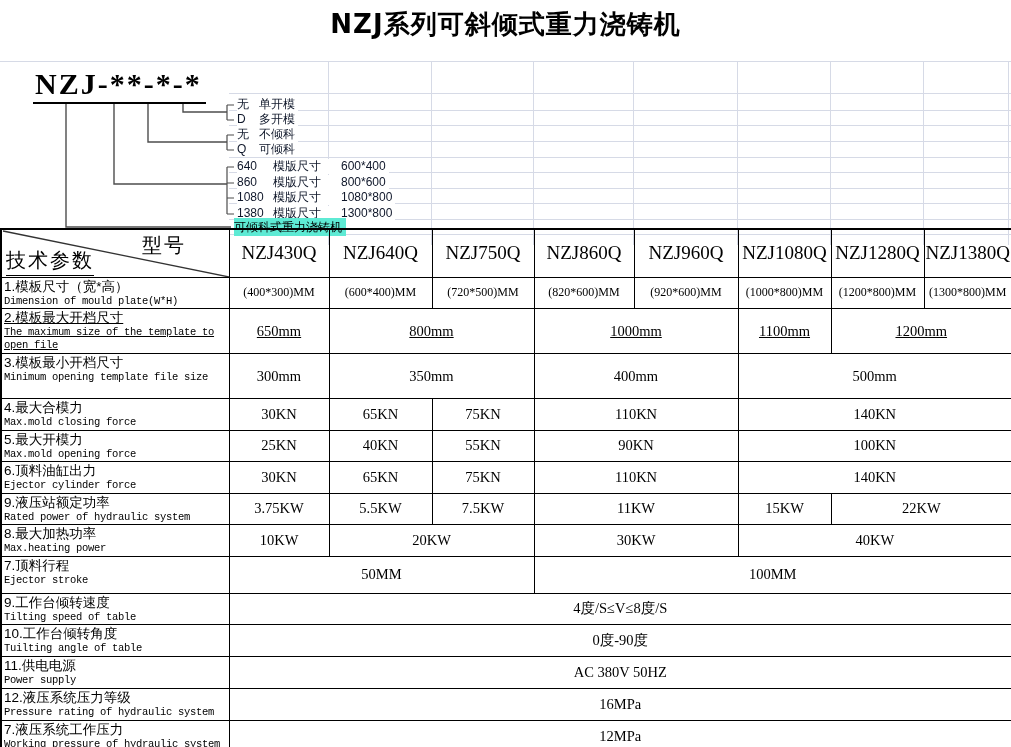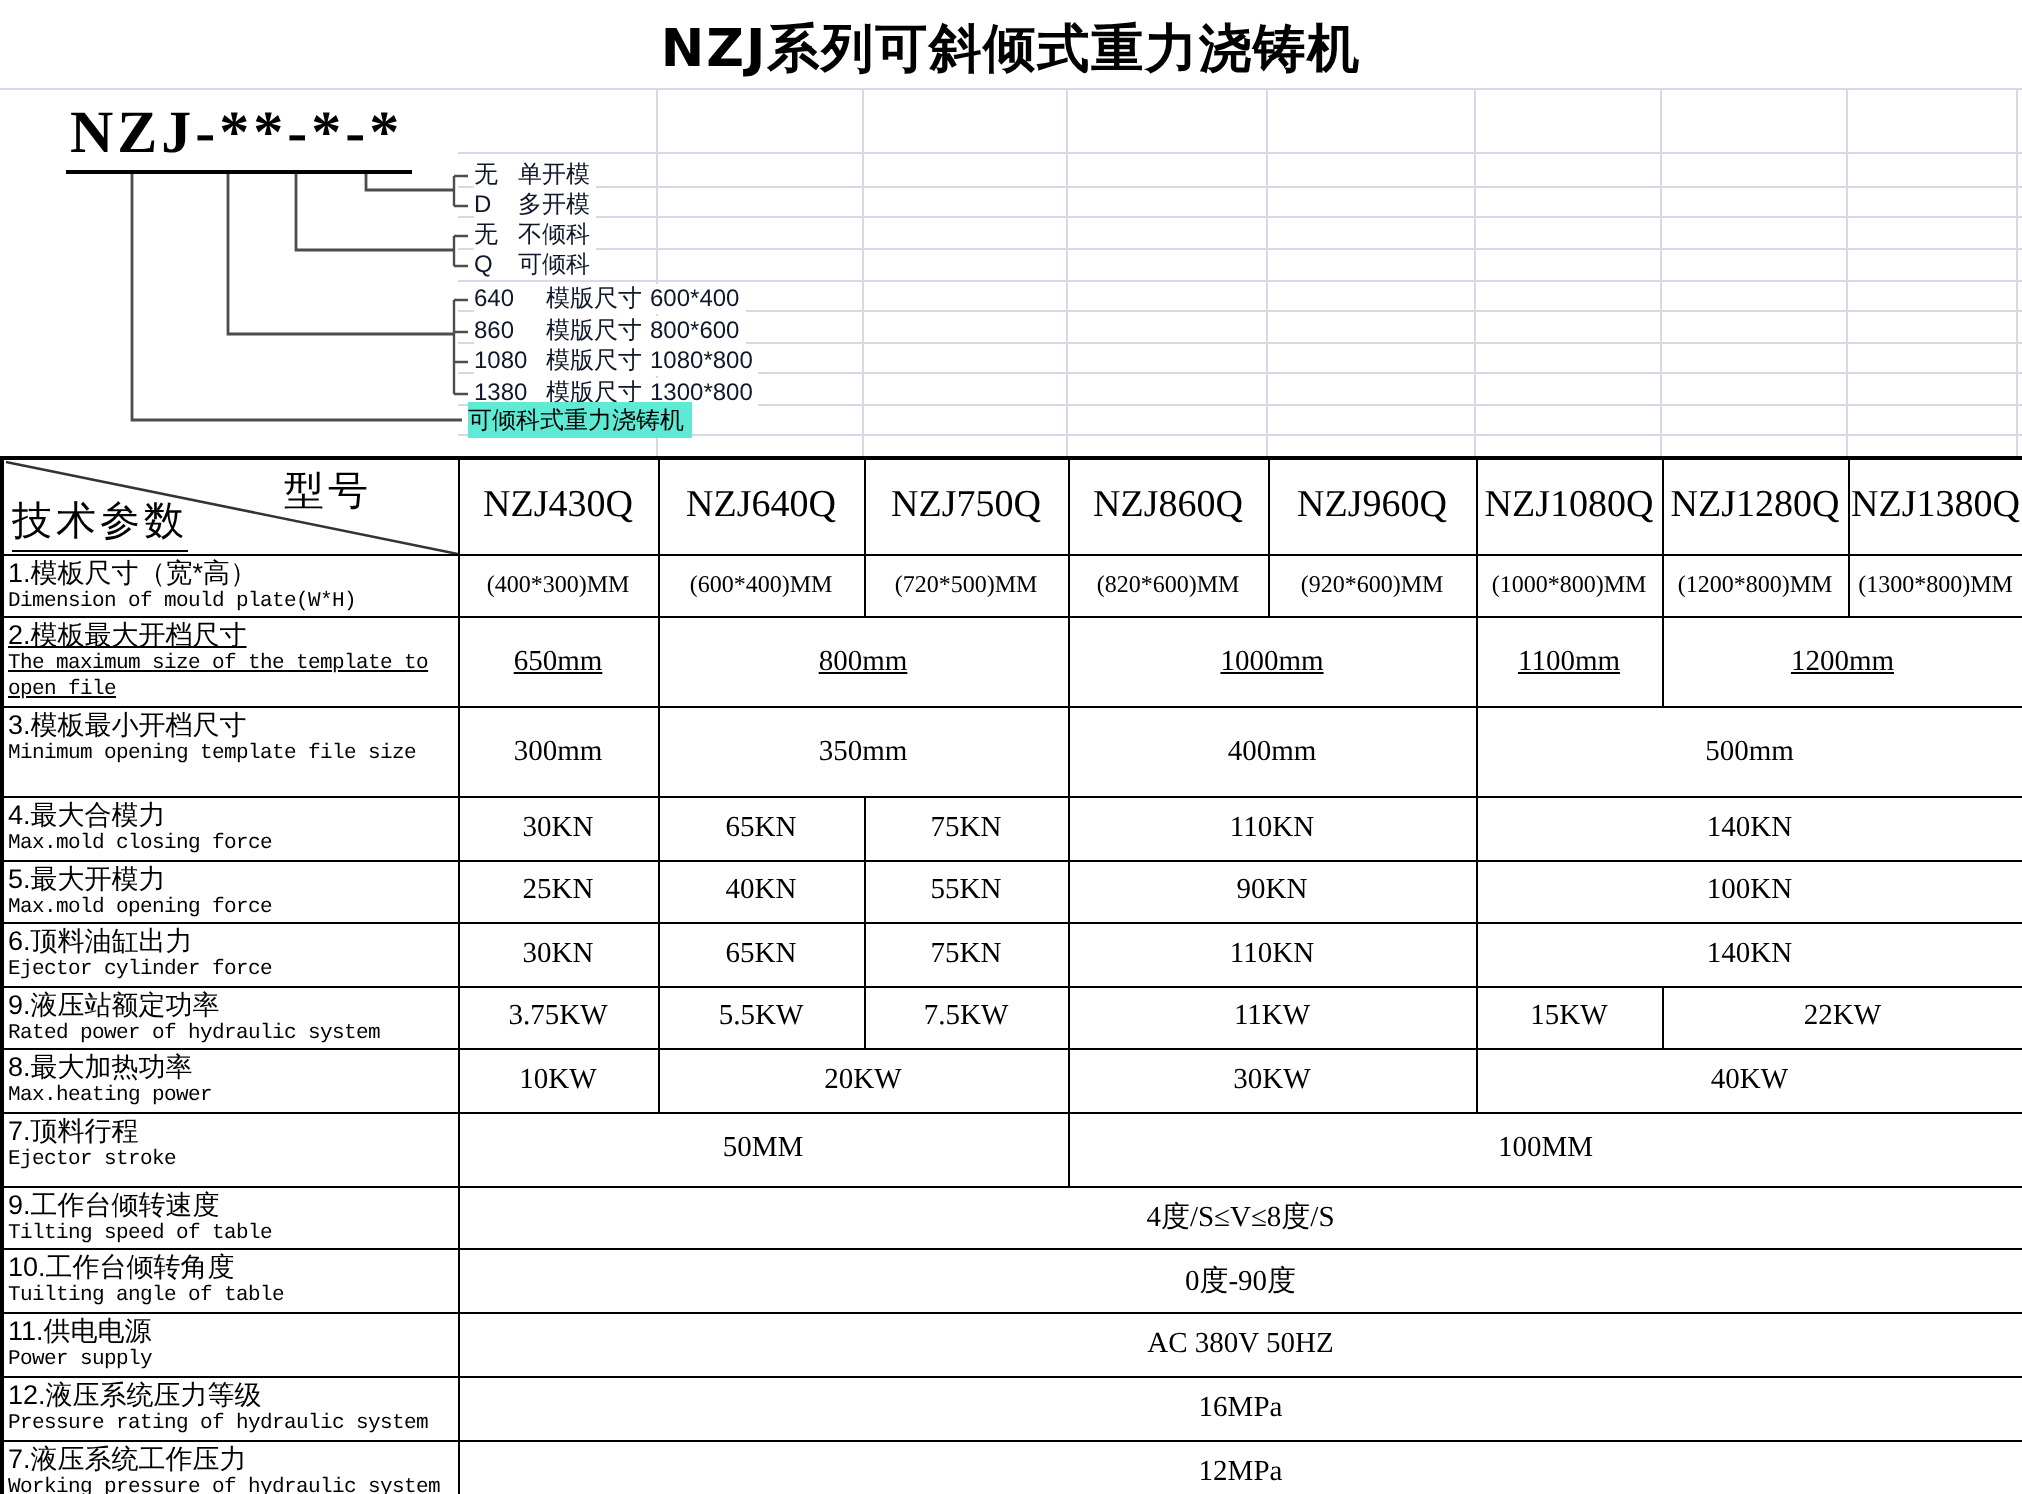--- a/index.html
+++ b/index.html
@@ -14,35 +14,35 @@
     font-family:"Liberation Sans","DejaVu Sans",sans-serif;color:#000;
   }
   .page{position:absolute;inset:0;}
   
   .title-bar{position:absolute;left:0;top:0;width:1011px;height:44px;text-align:center;}
   .title-bar .title{
     display:inline-block;margin-top:7px;font-size:26px;font-weight:bold;letter-spacing:1px;
     font-family:"DejaVu Sans","Liberation Sans",sans-serif;
   }
   
-  .diagram{position:absolute;left:0;top:0;width:1011px;height:228px;}
+  .diagram{position:absolute;left:0;top:17px;width:1011px;height:228px;}
   .diagram svg.lines{position:absolute;left:0;top:0;}
   .model-code{
     position:absolute;left:33px;top:50px;
     font-family:"Liberation Serif","DejaVu Serif",serif;
     font-size:30px;font-weight:bold;letter-spacing:2px;
     border-bottom:2px solid #000;padding:0 4px 1px 2px;line-height:34px;
   }
   .branch-label{
     position:absolute;left:237px;height:15px;line-height:15px;font-size:12px;
     background:#fff;white-space:nowrap;color:#0f172a;padding-right:3px;
   }
   .branch-label .b-code{display:inline-block;width:22px;}
   .branch-label.size .b-code{width:36px;}
-  .branch-label.size .b-size{margin-left:4px;}
+  .branch-label.size .b-size{margin-left:20px;}
   .base-label{
     position:absolute;left:234px;top:201px;font-size:12px;line-height:18px;
     background:#5eead4;white-space:nowrap;padding-right:4px;
   }
   
   table#spec-table{
     position:absolute;left:0;top:228px;width:1011px;
     border-collapse:collapse;table-layout:fixed;
     border:2px solid var(--border);
   }

